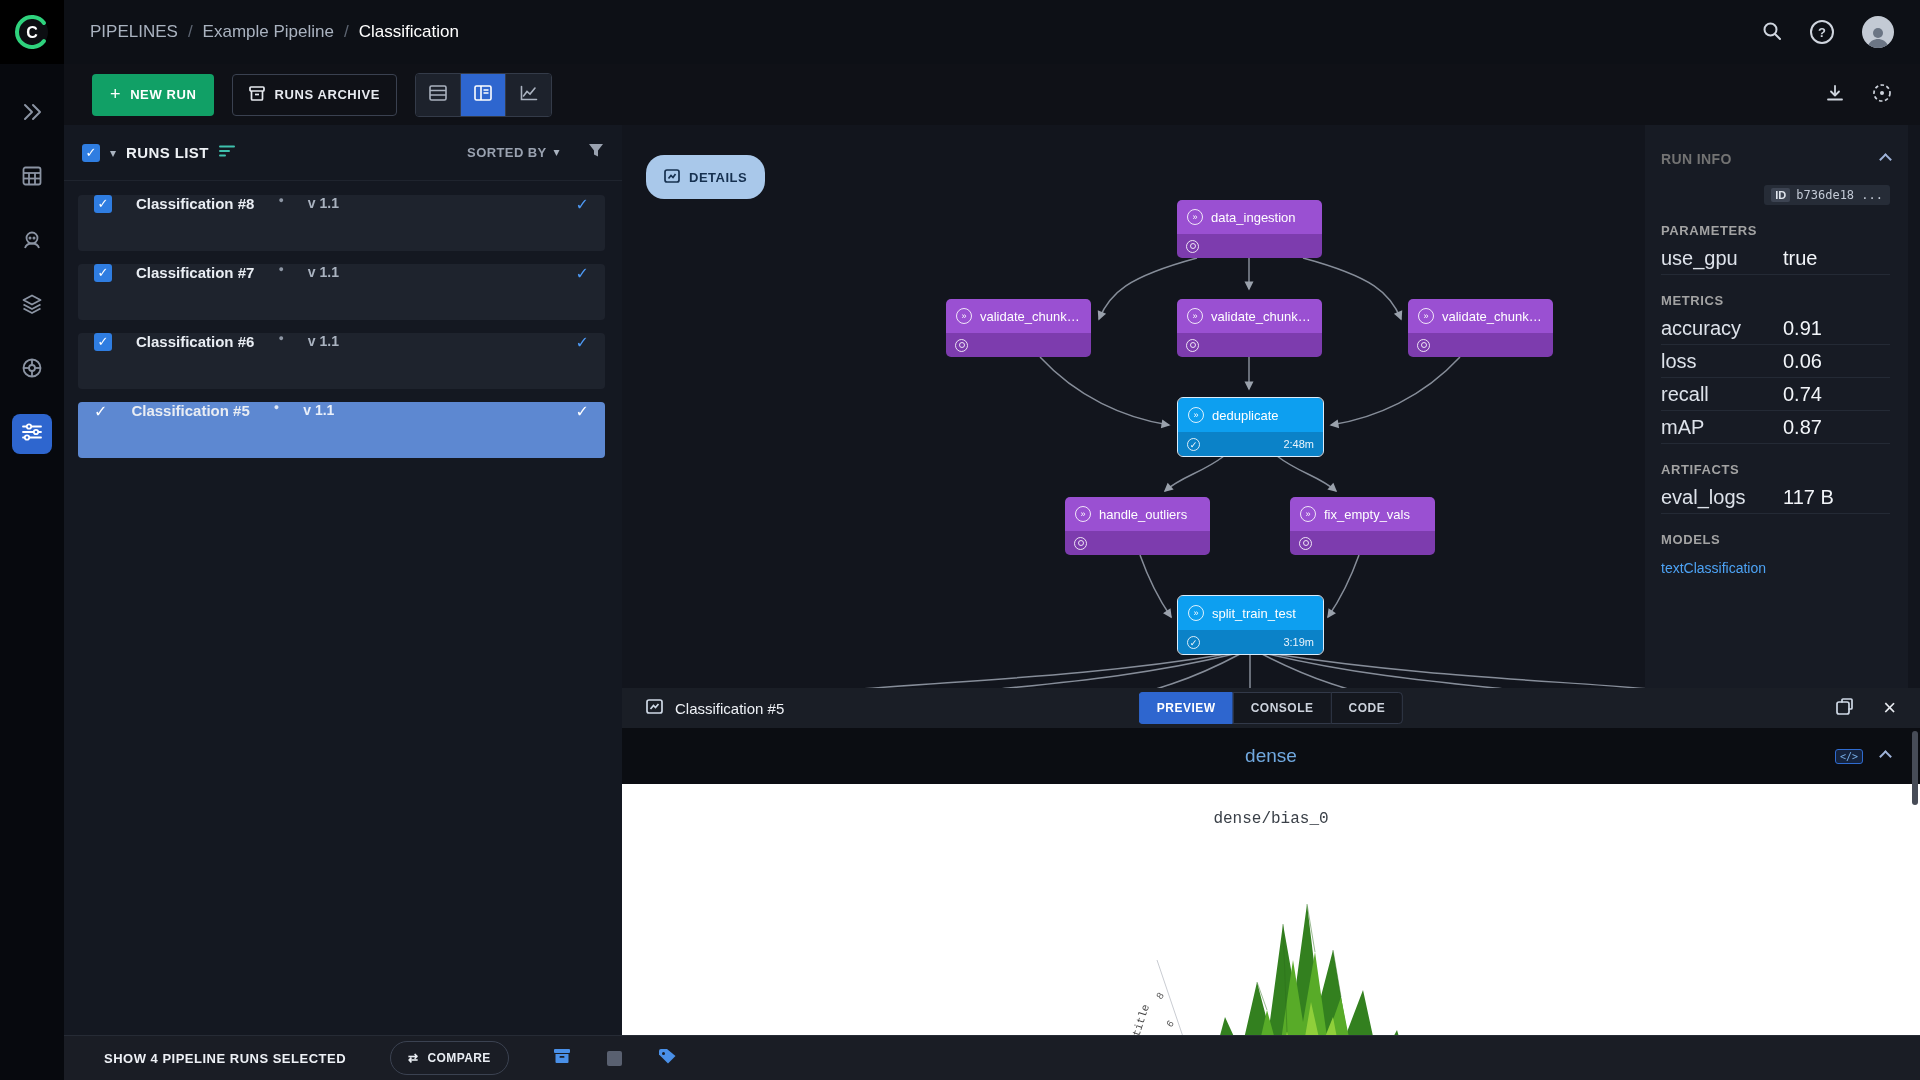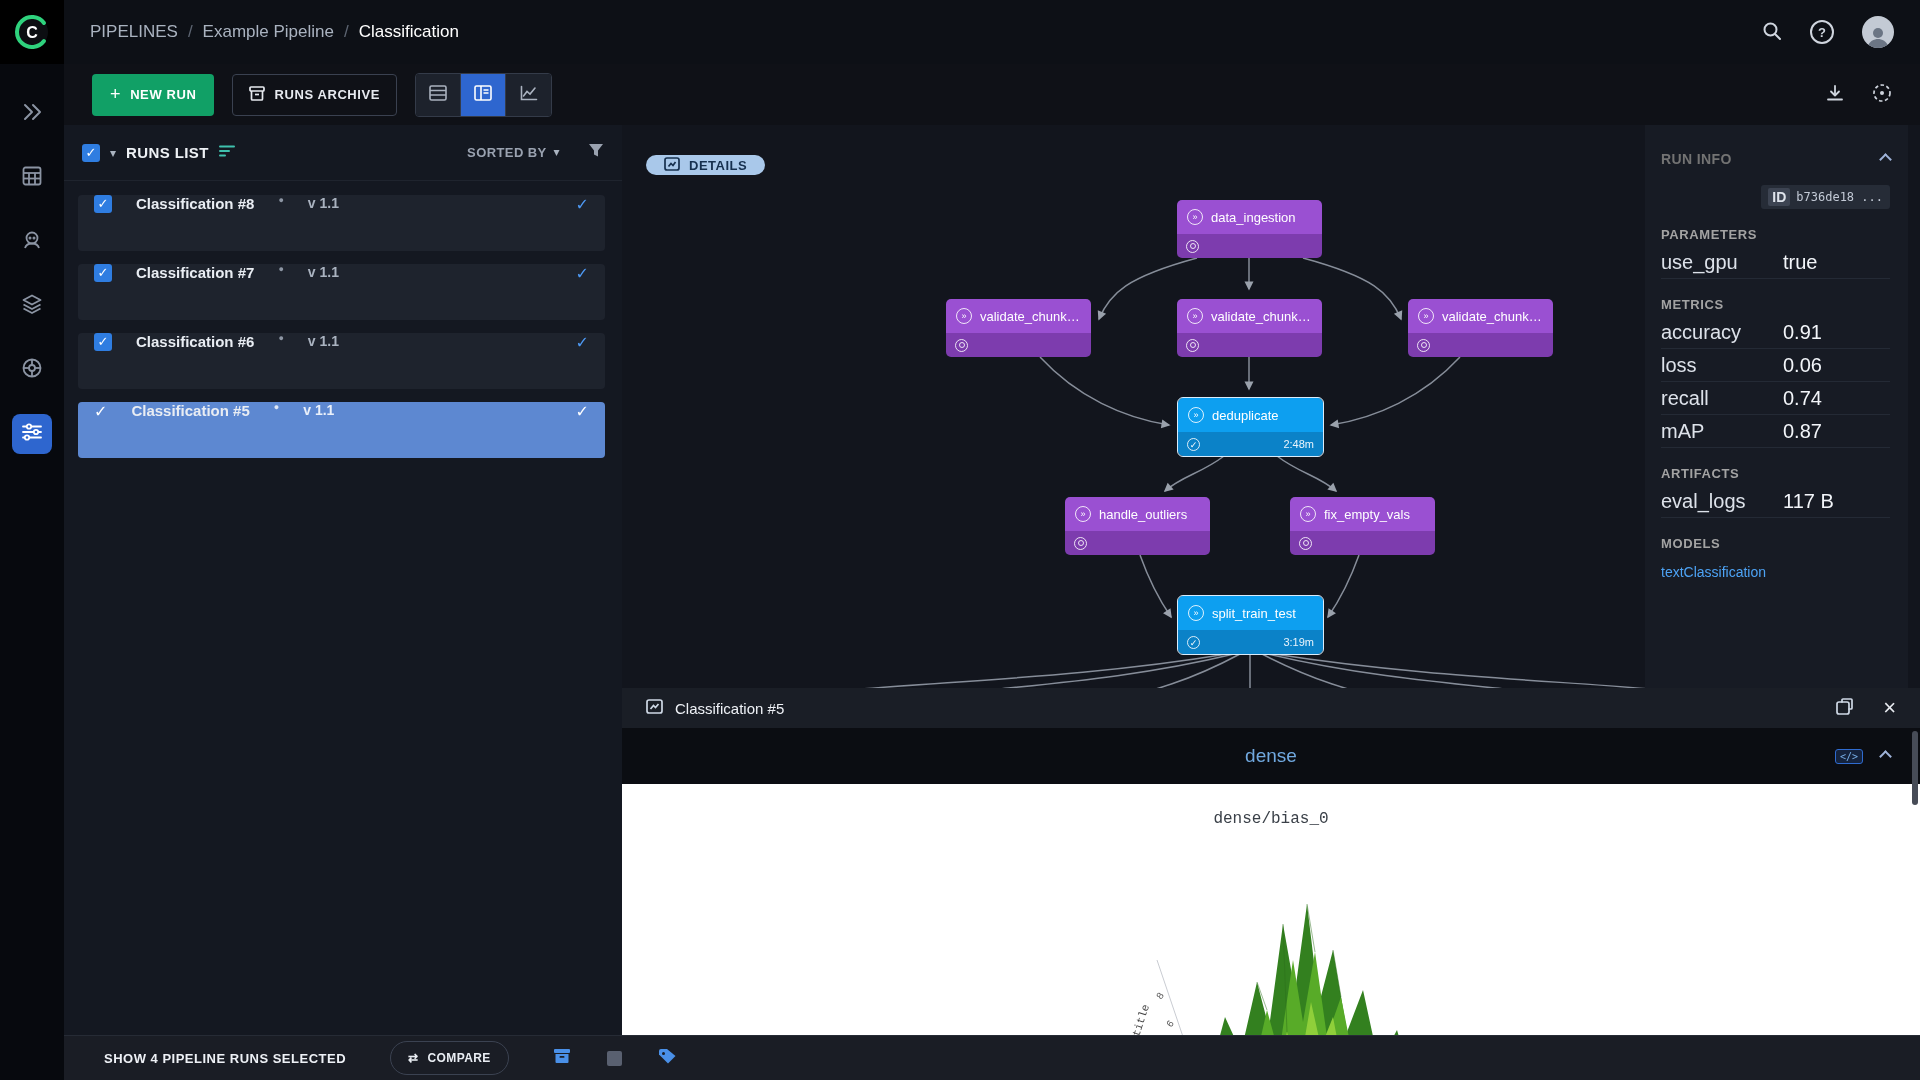--- a/index.html
+++ b/index.html
@@ -63,21 +63,21 @@
   .run .rcheck { margin-left:auto; color:#4e9af5; font-size:16px; }
   .run.selected { background:#5d88d1; }
   .run.selected .ver { color:#eaf0fa; }
   .run.selected .dot { color:#dfe7f5; }
   .run.selected .rcheck { color:#fff; }
   .lcheck { color:#fff; font-size:16px; }
 
   
   .graph { position:absolute; left:622px; top:125px; width:1298px; height:563px; background:#12151d; overflow:hidden; }
   .edges { position:absolute; left:0; top:0; }
-  .details-btn { position:absolute; left:24px; top:30px; height:20px; padding:0 18px; border:none; border-radius:18px;
+  .details-btn { position:absolute; left:24px; top:30px; height:44px; padding:0 18px; border:none; border-radius:18px;
                  background:#a9c8ea; color:#16304f; font-size:13px; font-weight:700; letter-spacing:.5px;
                  display:flex; align-items:center; gap:9px; cursor:pointer; z-index:3; }
   .node { position:absolute; width:145px; height:58px; border-radius:5px; overflow:hidden; color:#fff; cursor:pointer; z-index:2; }
   .node .n-top { height:34px; display:flex; align-items:center; gap:8px; padding:0 10px; }
   .node .n-bottom { height:24px; display:flex; align-items:center; justify-content:space-between; padding:0 9px; }
   .node.purple .n-top { background:#9a50d2; }
   .node.purple .n-bottom { background:#7d3cae; }
   .node.blue { outline:1px solid #d9ecfb; }
   .node.blue .n-top { background:#0d9ff0; }
   .node.blue .n-bottom { background:#0b82c8; }
@@ -91,21 +91,21 @@
 
   
   .run-info { position:absolute; left:1645px; top:125px; width:263px; height:563px; background:#171b24;
               padding:26px 18px 0 16px; z-index:5; overflow:hidden; }
   .ri-head { display:flex; align-items:center; justify-content:space-between; }
   .ri-title { font-size:14px; font-weight:700; color:#737373; letter-spacing:.4px; }
   .chev-up { width:9px; height:9px; border-right:2px solid #9fb3d9; border-bottom:2px solid #9fb3d9;
              transform:rotate(-135deg); display:inline-block; cursor:pointer; }
   .ri-id { display:flex; justify-content:flex-end; margin:18px 0 2px; }
   .id-chip { display:flex; align-items:center; gap:6px; background:#262c37; border-radius:3px; padding:3px 7px; cursor:pointer; }
-  .id-badge { background:#3d4452; border-radius:2px; font-size:14px; font-weight:700; color:#dfe4ec; padding:1px 4px; }
+  .id-badge { background:#3d4452; border-radius:2px; font-size:11px; font-weight:700; color:#dfe4ec; padding:1px 4px; }
   .id-val { font-family:"DejaVu Sans Mono",monospace; font-size:12px; color:#c3cad6; }
   .ri-sec { margin-top:18px; margin-bottom:4px; color:#a3a3a3; font-size:13px; font-weight:700; letter-spacing:.6px; }
   .ri-row { display:flex; align-items:center; height:33px; border-bottom:1px solid #242a35; font-size:20px; }
   .ri-row .lab { width:122px; color:#dde2ea; }
   .ri-row .val { color:#f2f5f9; }
   .ri-link { color:#4da3f5; font-size:14px; height:33px; display:flex; align-items:center; cursor:pointer; }
 
   
   .bottom { position:absolute; left:622px; top:688px; right:0; bottom:45px; background:#fff; z-index:10; overflow:hidden; }
   .bp-header { height:40px; background:#1a1e26; display:flex; align-items:center; padding:0 24px; position:relative; }
@@ -538,20 +538,25 @@
     <div class="bp-header">
       <div class="bp-title-wrap">
         <span>
           <svg width="17" height="15" viewBox="0 0 17 15" fill="none" stroke="#cfd9e6" stroke-width="1.7">
             <rect x="1" y="1" width="15" height="13" rx="2"></rect>
               <path d="M4.5 10 L7.5 6.5 L9.5 8.5 L12.5 5"></path>
           </svg>
         </span>
         <span>Classification #5</span>
       </div>
+      <div class="tabs">
+        <div class="tab active">PREVIEW</div>
+        <div class="tab">CONSOLE</div>
+        <div class="tab">CODE</div>
+      </div>
       <div class="bp-right">
         <span>
           <svg width="17" height="17" viewBox="0 0 17 17" fill="none" stroke="#cfd9e6" stroke-width="1.7" stroke-linecap="round">
             <rect x="1" y="4" width="12" height="12" rx="2"></rect>
               <path d="M6 4 V2 a1 1 0 0 1 1-1 H15 a1 1 0 0 1 1 1 V10 a1 1 0 0 1-1 1 H13"></path>
           </svg>
         </span>
         <span class="close-x">×</span>
       </div>
     </div>

